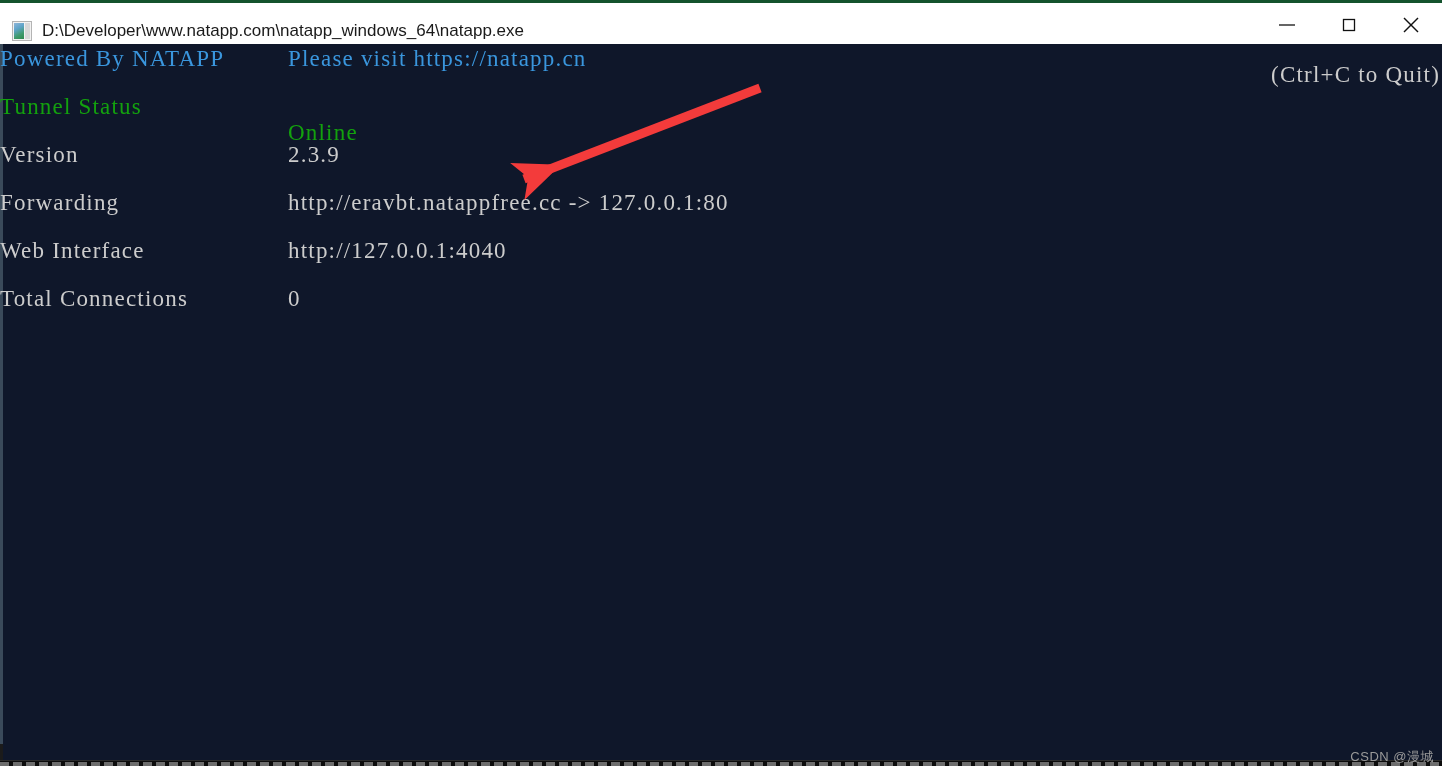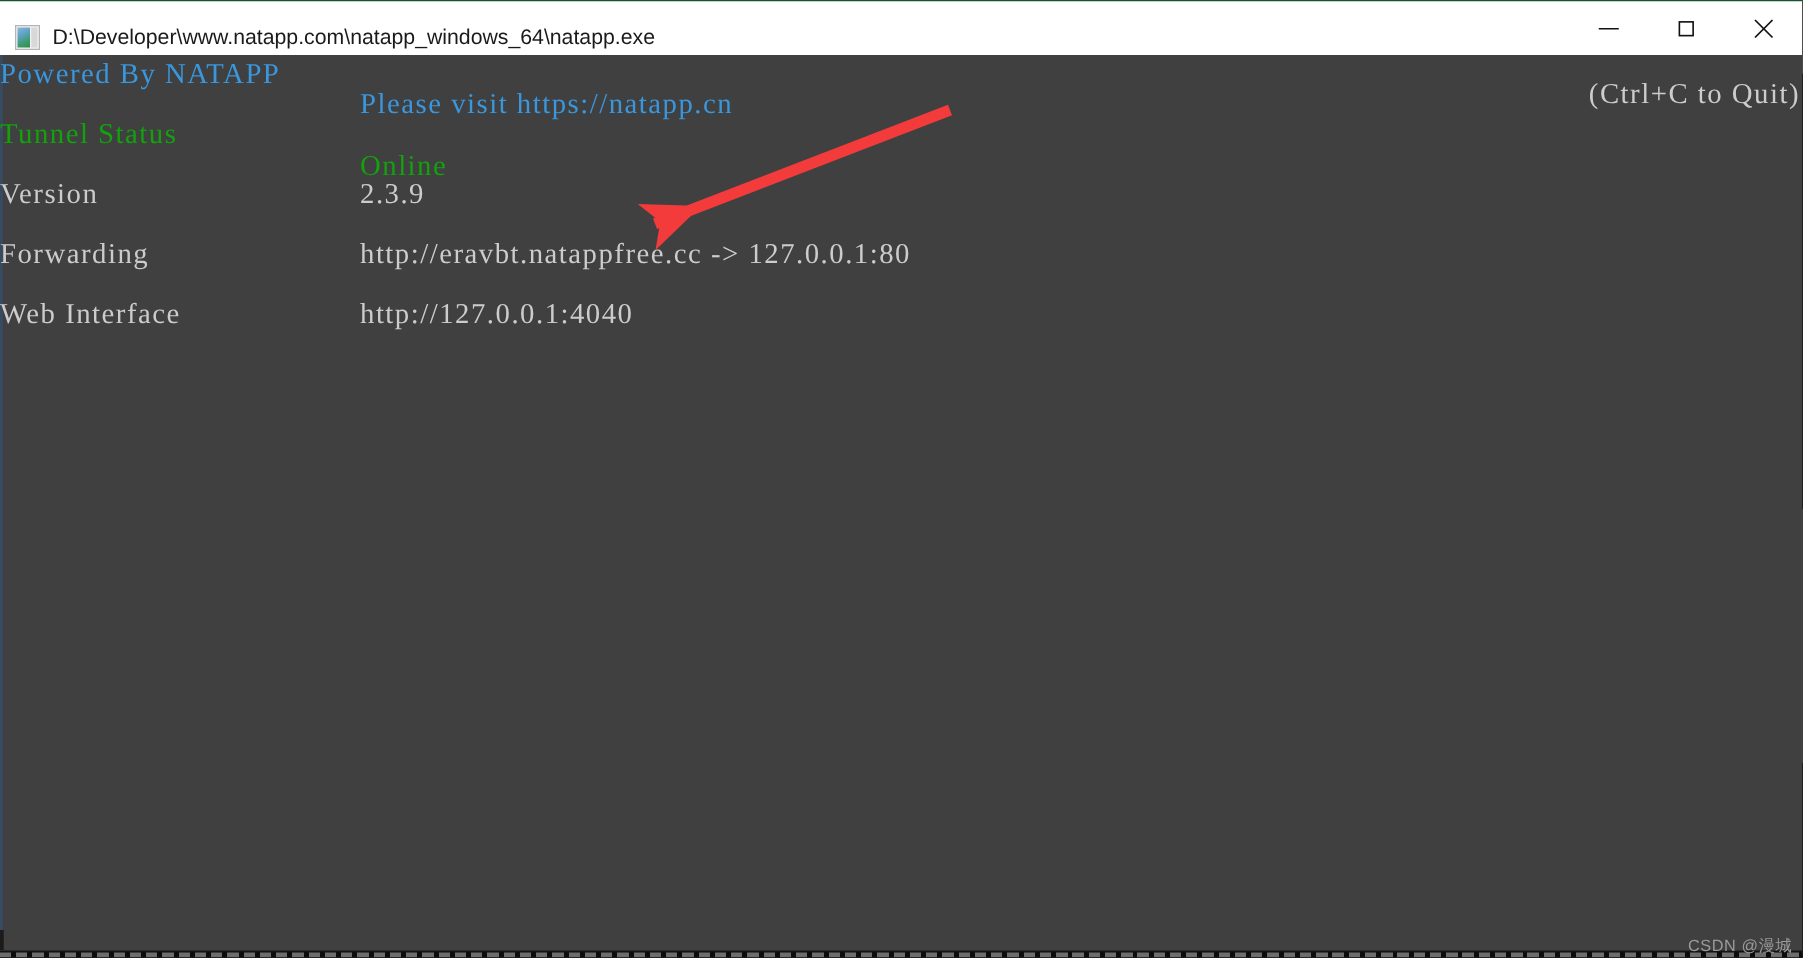--- a/index.html
+++ b/index.html
@@ -14,21 +14,21 @@
     position:relative;
     width:1442px; height:766px;
     background:#0c0c0c;
   }
 
   
   #titlebar {
     position:absolute; top:0; left:0;
     width:1442px; height:59px;
     background:#ffffff;
-    border-top:1px solid #14532d;
+    border-top:3px solid #14532d;
     display:flex; align-items:center;
   }
   #titlebar-icon {
     width:20px; height:20px;
     margin-left:12px;
     flex:none;
     position:relative;
     background:#f2f2f2;
     border:1px solid #b4b4b4;
   }
@@ -166,29 +166,29 @@
       </div>
       <div class="wc-btn">
         <svg width="24" height="24" viewBox="0 0 24 24">
           <line x1="5" y1="5" x2="19" y2="19" stroke="#111111" stroke-width="1.4"></line>
           <line x1="19" y1="5" x2="5" y2="19" stroke="#111111" stroke-width="1.4"></line>
         </svg>
       </div>
     </div>
   </div>
 
-  <div id="console" style="background: #404040;">
+  <div id="console" style="background: #0f172a;">
 
     <div id="console-left-edge">
       <div id="console-left-thumb"></div>
     </div>
 
     <div class="crow" style="top:0px;">
       <span class="clabel" style="color: rgb(58, 150, 221);">Powered By NATAPP</span>
-      <span class="cvalue" style="color: rgb(58, 150, 221); margin-top: 24px;">Please visit https://natapp.cn</span>
+      <span class="cvalue" style="color: rgb(58, 150, 221);">Please visit https://natapp.cn</span>
       <span class="cright" style="color: rgb(204, 204, 204);">(Ctrl+C to Quit)</span>
     </div>
 
     <div class="crow" style="top:48px;">
       <span class="clabel" style="color: rgb(19, 161, 14);">Tunnel Status</span>
       <span class="cvalue" style="color: rgb(19, 161, 14); margin-top: 26px;">Online</span>
     </div>
 
     <div class="crow" style="top:96px;text-align:right;">
       <span class="clabel" style="color: rgb(204, 204, 204);">Version</span>
@@ -198,20 +198,24 @@
     <div class="crow" style="top:144px;">
       <span class="clabel" style="color: rgb(204, 204, 204);">Forwarding</span>
       <span class="cvalue" style="color: rgb(204, 204, 204); font-family: Liberation Serif, serif;">http://eravbt.natappfree.cc -&gt; 127.0.0.1:80</span>
     </div>
 
     <div class="crow" style="top:192px;">
       <span class="clabel" style="color: rgb(204, 204, 204);">Web Interface</span>
       <span class="cvalue" style="color: rgb(204, 204, 204);">http://127.0.0.1:4040</span>
     </div>
 
+    <div class="crow" style="top:240px;">
+      <span class="clabel" style="color: rgb(204, 204, 204);">Total Connections</span>
+      <span class="cvalue" style="color: rgb(204, 204, 204);">0</span>
+    </div>
 
     <svg id="annotation-arrow" viewBox="0 0 1442 722">
       <defs>
         <marker id="arrowhead" markerWidth="5.2" markerHeight="4.4" refX="4.4" refY="2.2" orient="auto">
           <polygon points="5.2,0 0,2.2 5.2,4.4 3.9,2.2" fill="#f33b3b"></polygon>
         </marker>
       </defs>
       <line id="arrow-line" x1="760" y1="44" x2="524" y2="135" stroke="#f33b3b" stroke-width="9" marker-end="url(#arrowhead)"></line>
     </svg>
 

